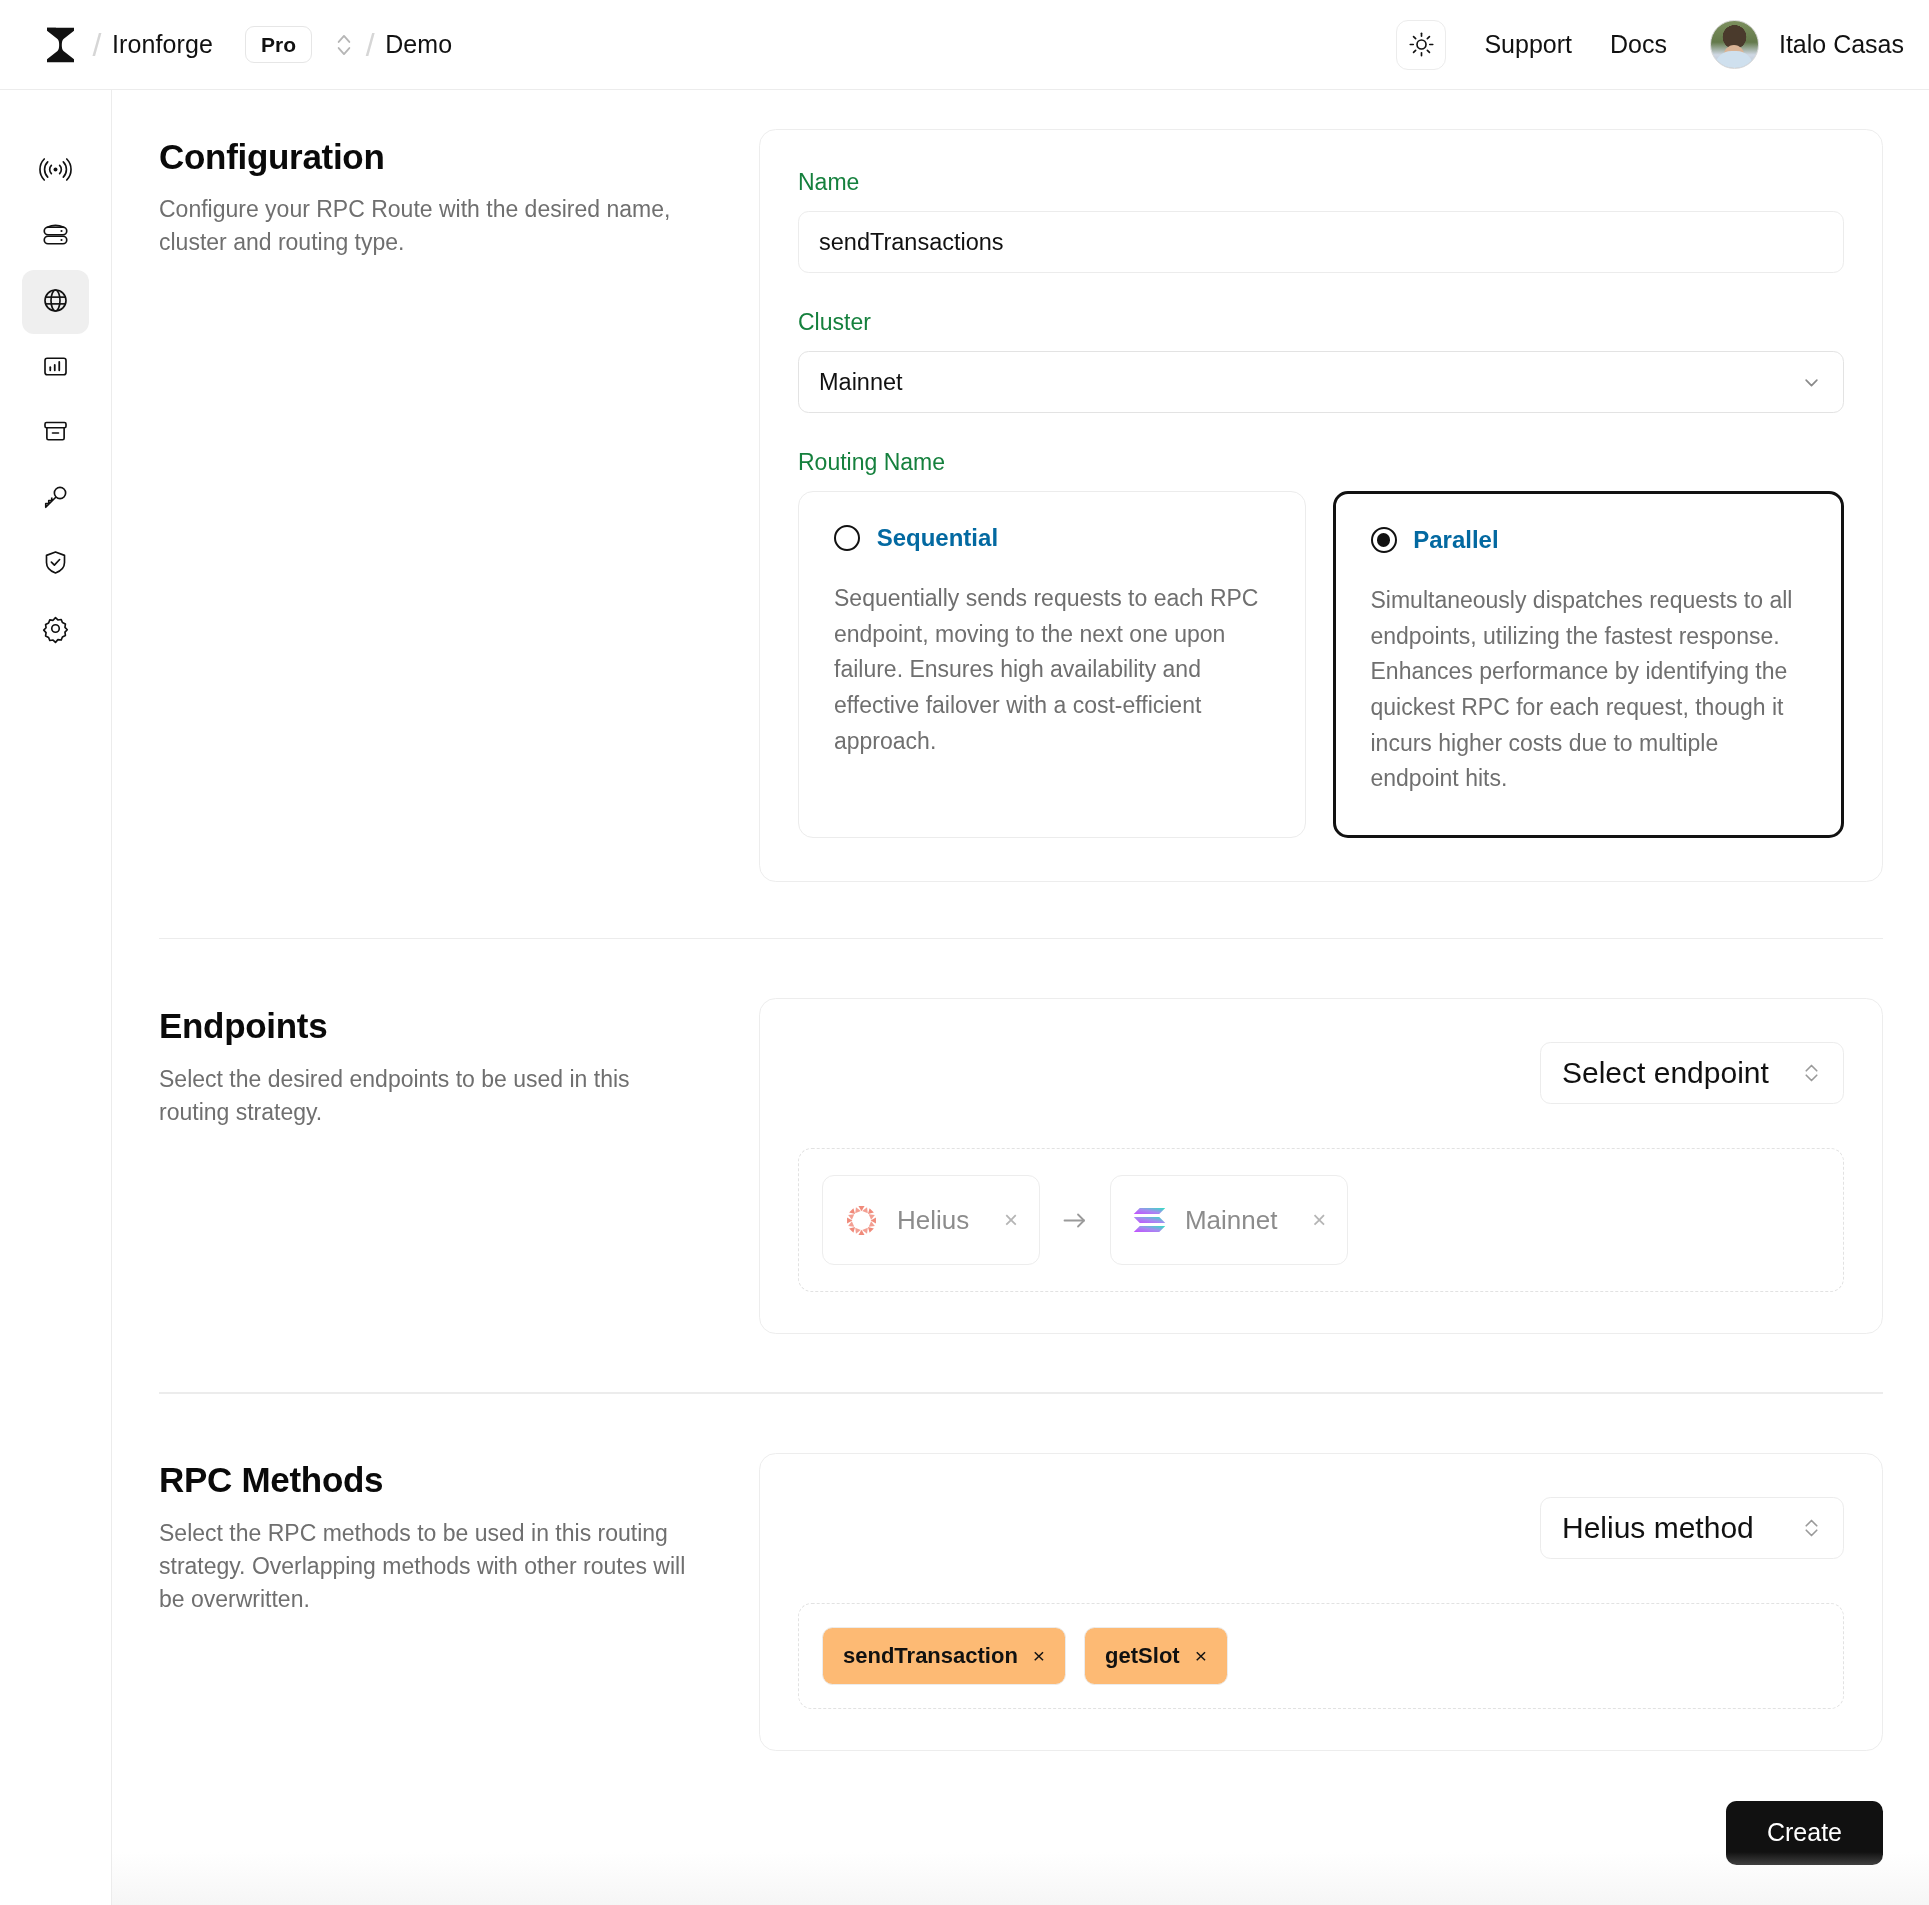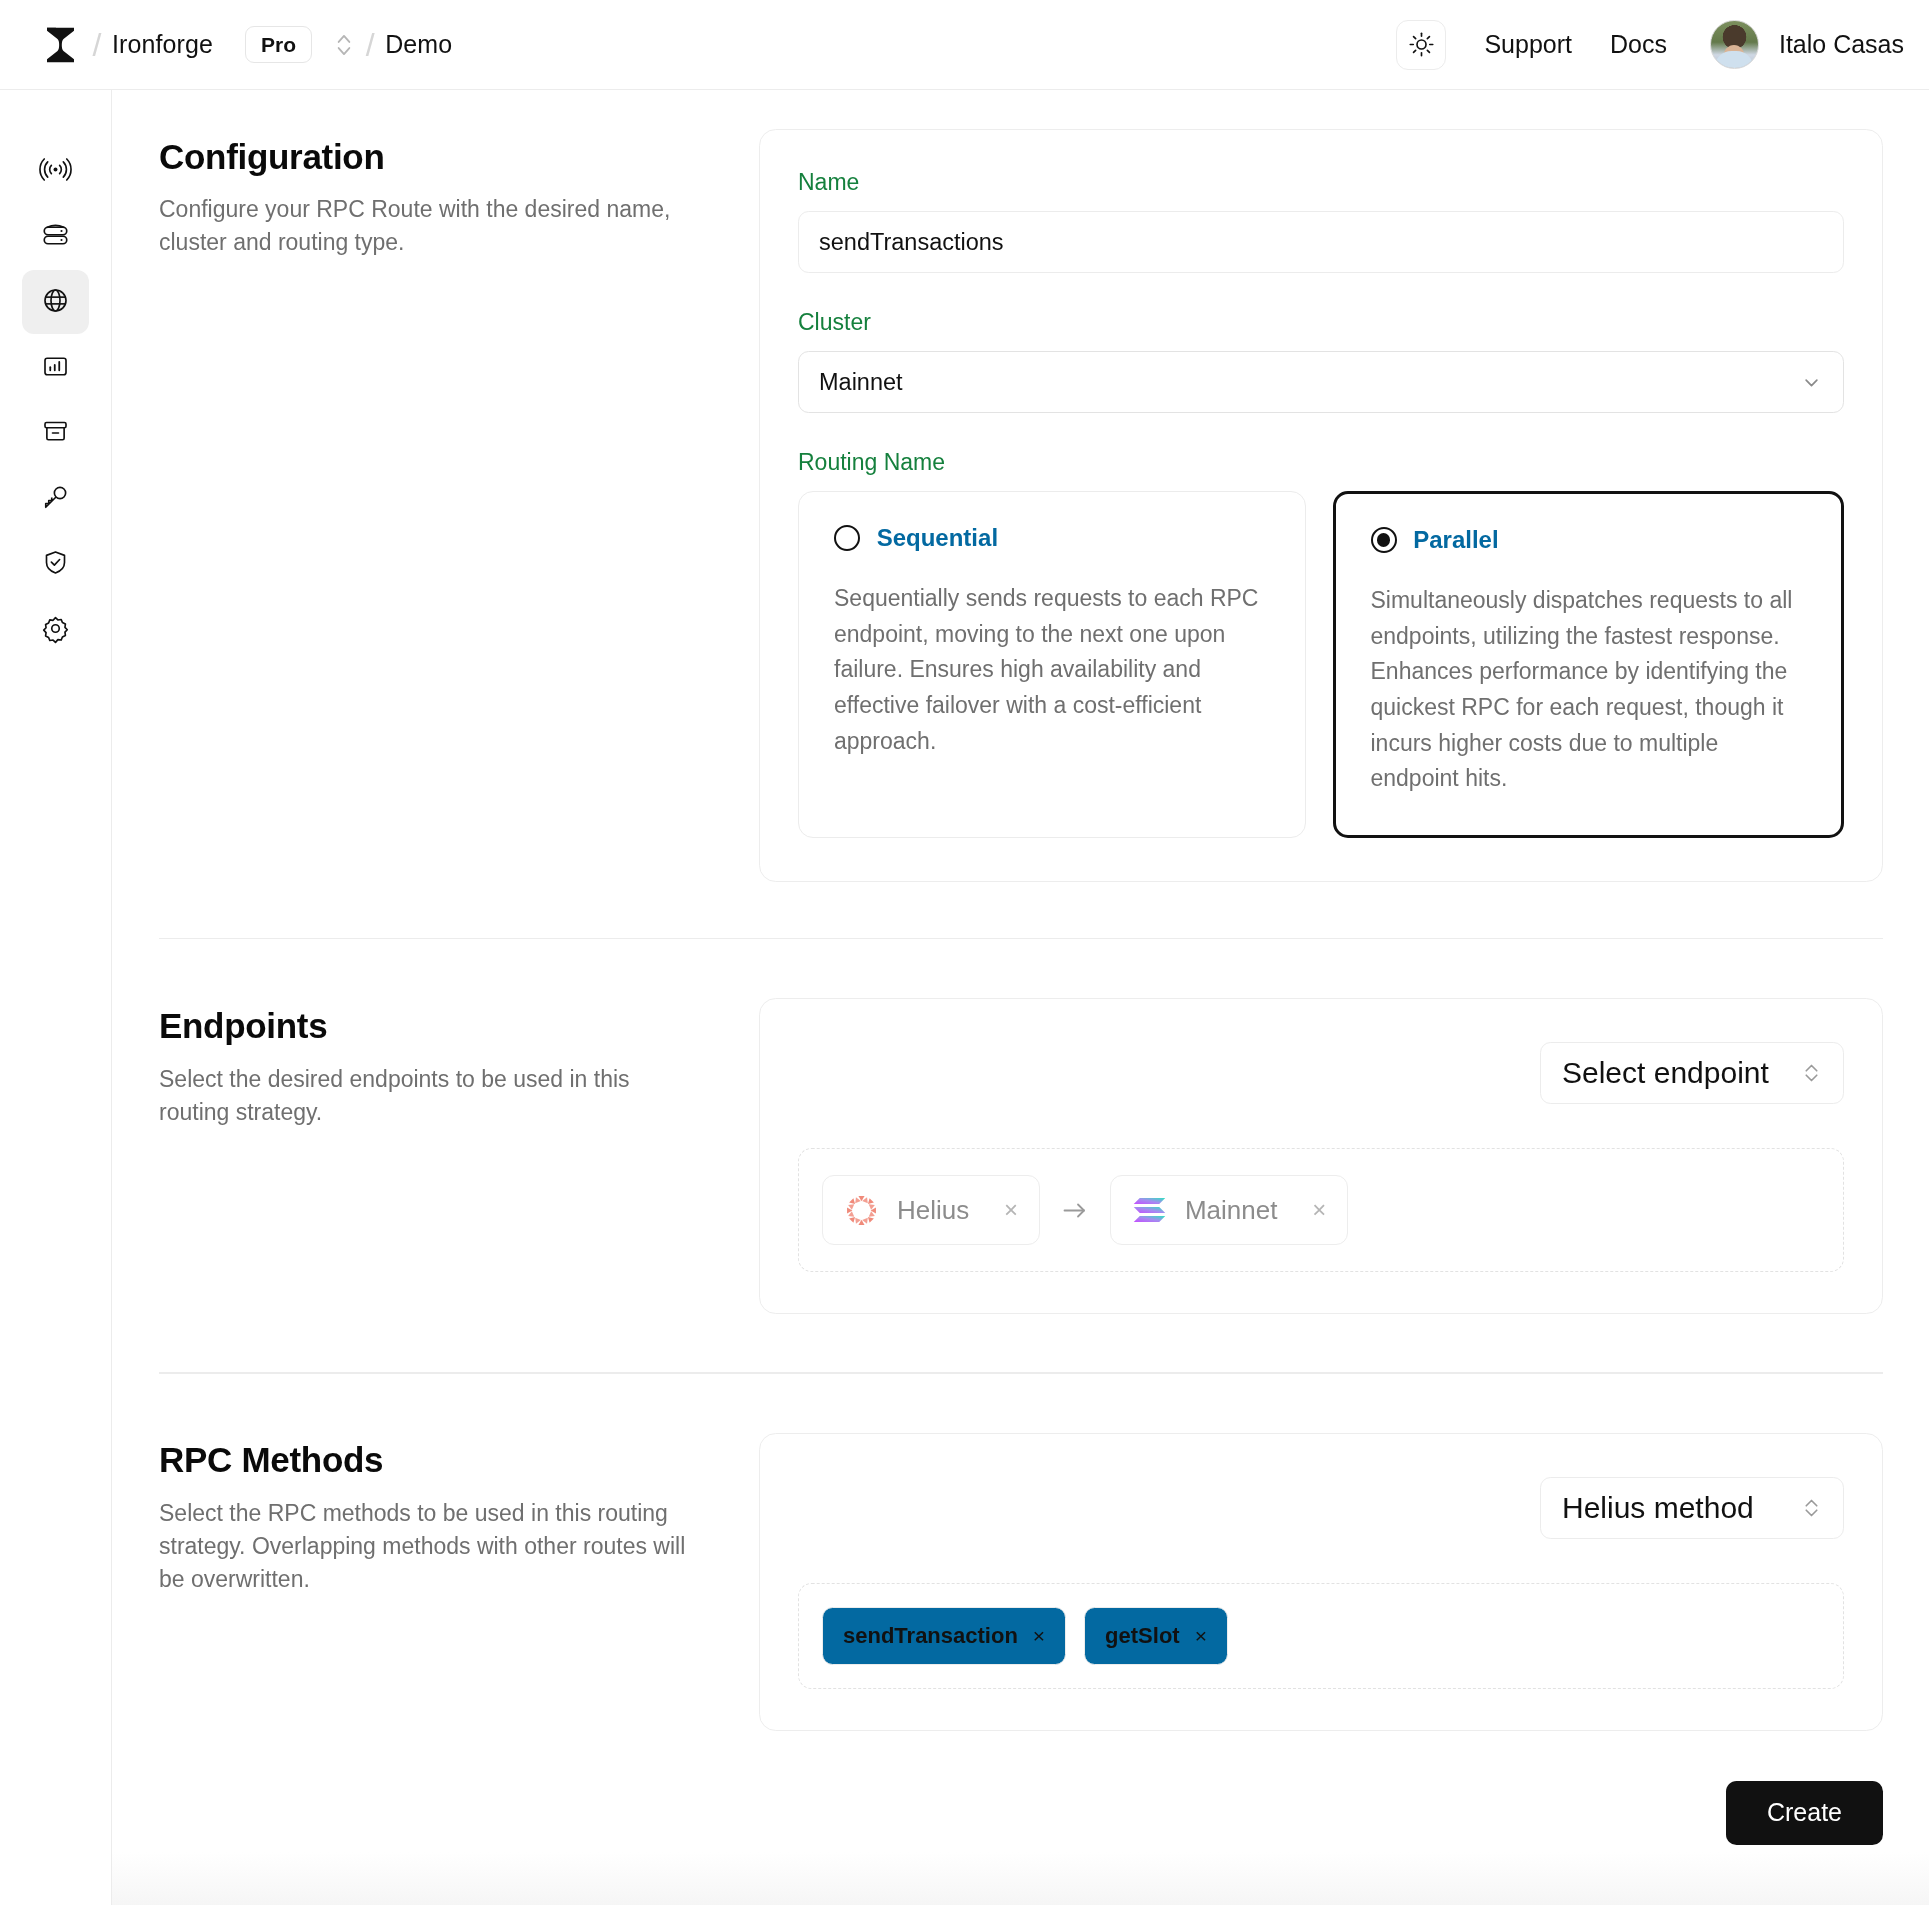--- a/index.html
+++ b/index.html
@@ -141,30 +141,30 @@
   }
   .picker-btn .chev2 { margin-left: auto; color: #9a9a9a; display:flex; }
 
   .dashed-box {
     margin-top: 44px;
     border: 1.5px dashed #e2e2e2; border-radius: 13.7px;
     padding: 26px 23px; display: flex; align-items: center; flex-wrap: wrap; gap: 0;
     min-height: 121px;
   }
   .endpoint-chip {
-    height: 70px; border: 1.5px solid #ededed; border-radius: 12px; background: #fff;
+    height: 90px; border: 1.5px solid #ededed; border-radius: 12px; background: #fff;
     display: flex; align-items: center; padding: 0 21px; gap: 18px;
   }
   .endpoint-name { font-size: 26px; color: #8c8c8c; }
   .chip-x { font-size: 24px; color: #b5b5b5; margin-left: 16.7px; }
   .arrow-sep { margin: 0 20px; color: #9a9a9a; display: flex; align-items: center; }
 
   .dashed-box.methods { min-height: 106px; padding: 23px; gap: 18px; }
   .method-chip {
-    height: 58px; border: 1.5px solid #ececec; border-radius: 10.6px; background: #0369a1;
+    height: 58px; border: 1.5px solid #ececec; border-radius: 10.6px; background: #fdba74;
     display: flex; align-items: center; padding: 0 20px; gap: 15px;
     font-size: 22px; font-weight: 700; color: #111;
   }
   .method-chip .mx { font-size: 21px; font-weight: 400; color: #111; }
 
   .footer-row { display: flex; justify-content: flex-end; padding: 0 47px; margin-top: 50px; text-align: right; }
   .create-btn {
     background: #111; color: #fff; border-radius: 10.6px;
     font-size: 25px; padding: 0 41px; height: 64px;
     display: flex; align-items: center; justify-content: center;

